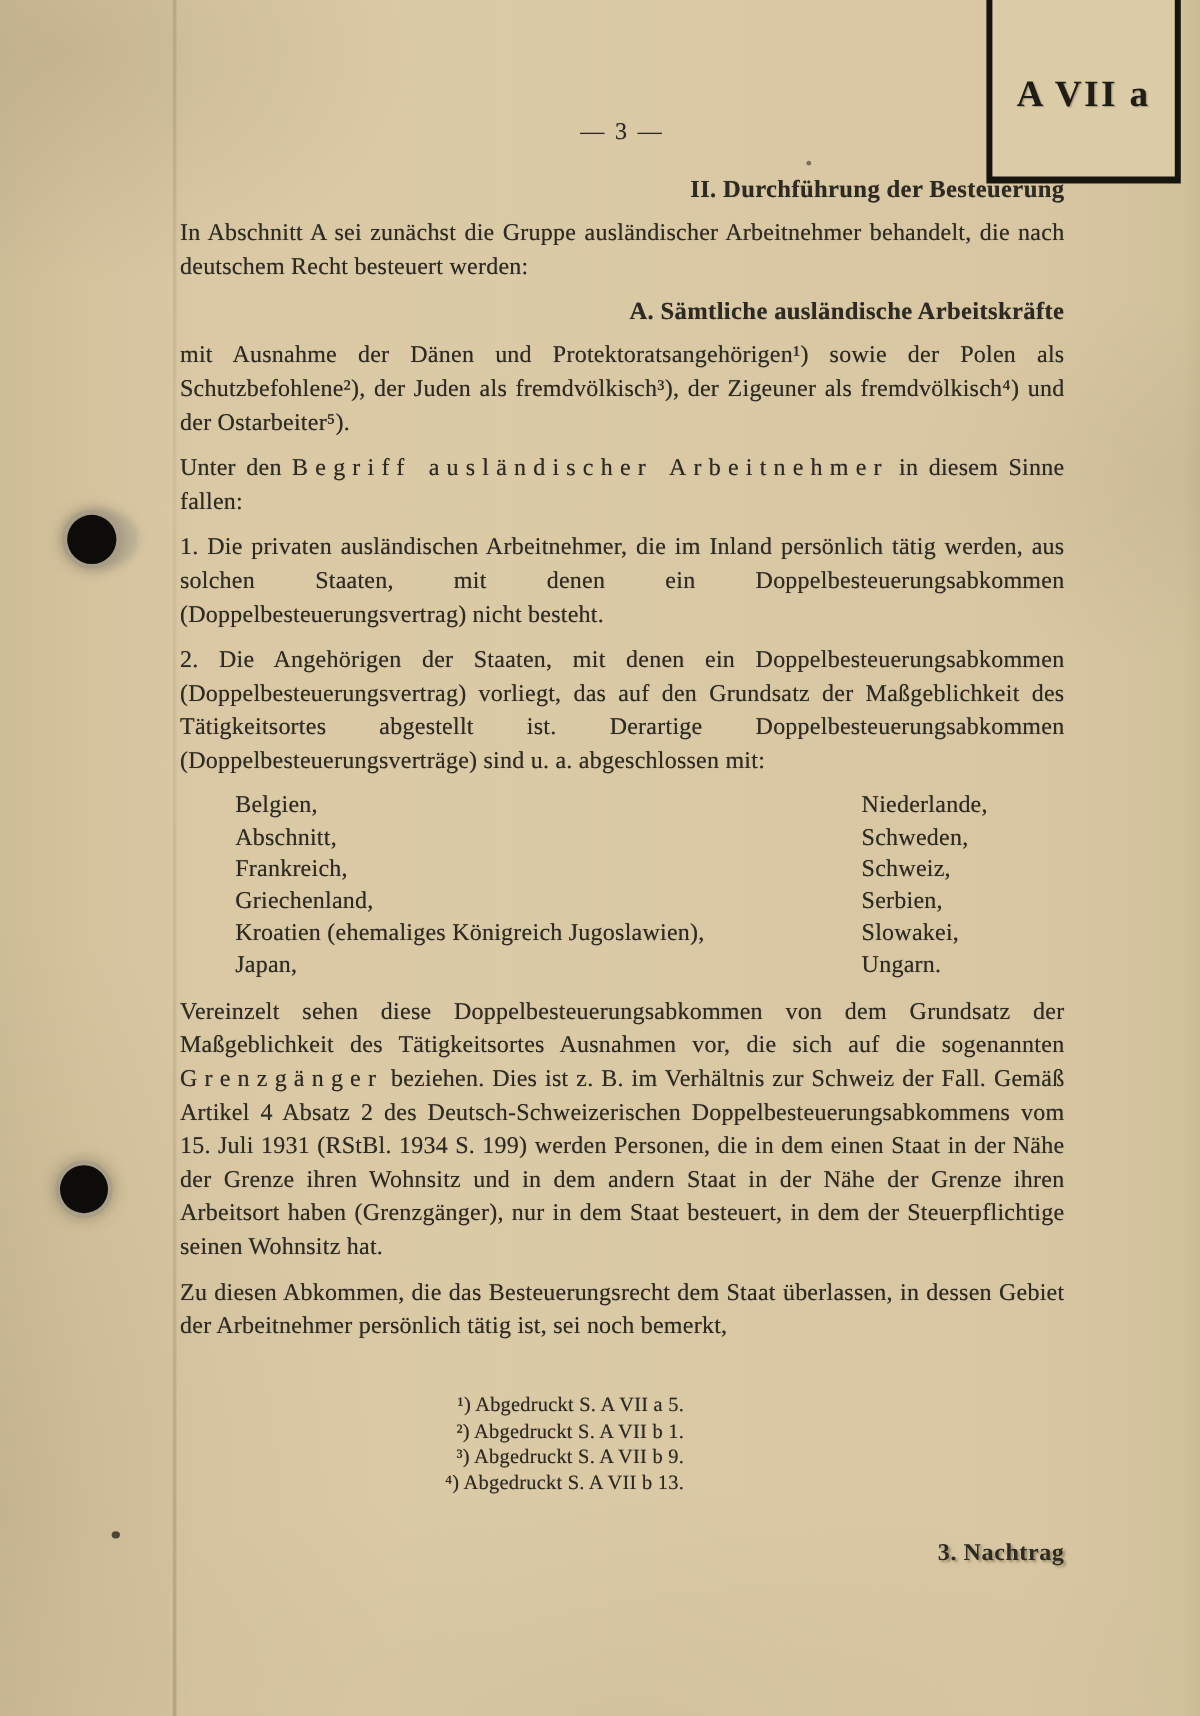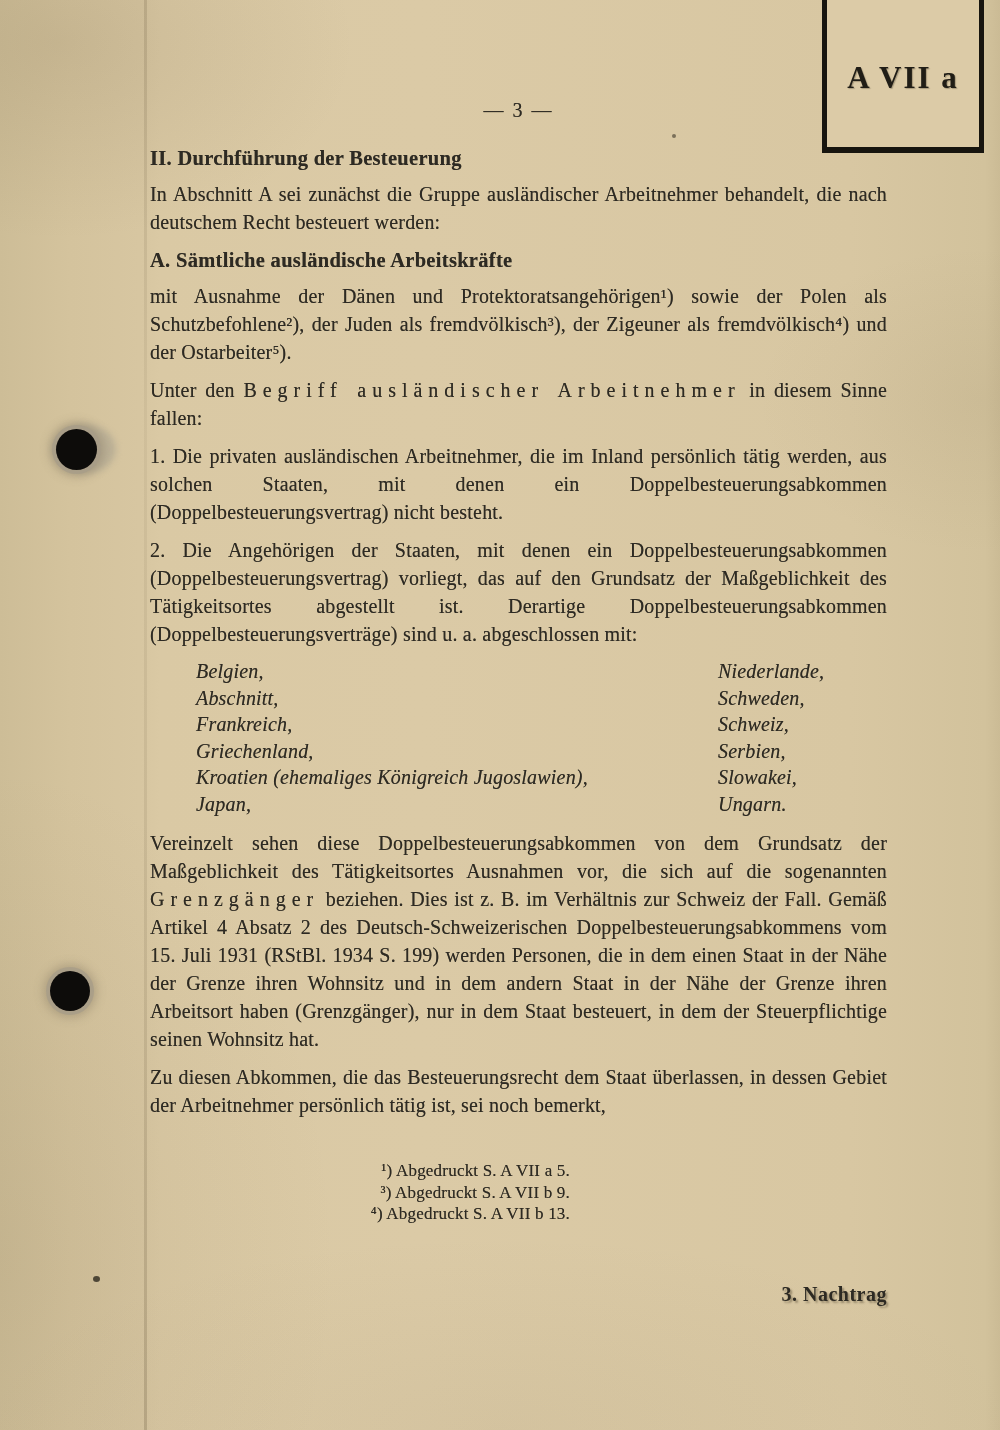--- a/index.html
+++ b/index.html
@@ -53,27 +53,27 @@
     text-shadow:1px 1px 1px rgba(70,60,40,0.35);
   }
   .content {
     position:absolute; left:150px; top:96px; width:737px;
     font-size:20px; line-height:28px; letter-spacing:0.2px;
     text-align:justify;
   }
   .page-number { text-align:center; letter-spacing:2px; margin:0 0 20px 0; font-size:20px; }
   h1.heading, h2.subheading {
     font-size:20.5px; line-height:28px; font-weight:bold;
-    text-align:left; margin:0 0 8px 0; letter-spacing:0.3px;
+    text-align:right; margin:0 0 8px 0; letter-spacing:0.3px;
   }
   p { margin:0 0 10px 0; }
   .indent { }
   .sperr { letter-spacing:0.30em; }
   .country-list {
-    display:flex; margin:2px 0 12px 46px; line-height:26.5px;font-style:italic;
+    display:flex; margin:2px 0 12px 46px; line-height:26.5px;
   }
   .country-col { list-style:none; margin:0; padding:0; }
   .country-col.left  { width:522px; }
   .country-col.right { flex:1; }
   .footnotes {
     position:absolute; left:150px; top:1160px; width:420px;
     font-size:17px; line-height:21.5px; text-align:right; letter-spacing:0.2px;
   }
   .footnotes div { margin:0; }
   .nachtrag {
@@ -140,20 +140,21 @@
     </div>
 
     <p><span>Vereinzelt sehen diese Doppelbesteuerungsabkommen von dem Grundsatz der Maßgeblichkeit des Tätigkeitsortes Ausnahmen vor, die sich auf die sogenannten </span><span class="sperr">Grenzgänger</span><span> beziehen. Dies ist z. B. im Verhältnis zur Schweiz der Fall. Gemäß Artikel 4 Absatz 2 des Deutsch-Schweizerischen Doppelbesteuerungsabkommens vom 15. Juli 1931 (RStBl. 1934 S. 199) werden Personen, die in dem einen Staat in der Nähe der Grenze ihren Wohnsitz und in dem andern Staat in der Nähe der Grenze ihren Arbeitsort haben (Grenzgänger), nur in dem Staat besteuert, in dem der Steuerpflichtige seinen Wohnsitz hat.</span></p>
 
     <p>Zu diesen Abkommen, die das Besteuerungsrecht dem Staat überlassen, in dessen Gebiet der Arbeitnehmer persönlich tätig ist, sei noch bemerkt,</p>
 
   </div>
 
   <div class="footnotes">
     <div>¹) Abgedruckt S. A VII a 5.</div>
+    <div>²) Abgedruckt S. A VII b 1.</div>
     <div>³) Abgedruckt S. A VII b 9.</div>
     <div>⁴) Abgedruckt S. A VII b 13.</div>
   </div>
 
   <div class="nachtrag">3. Nachtrag</div>
 
   <div class="speck speck-1"></div>
   <div class="speck speck-2"></div>
 
 </div>

